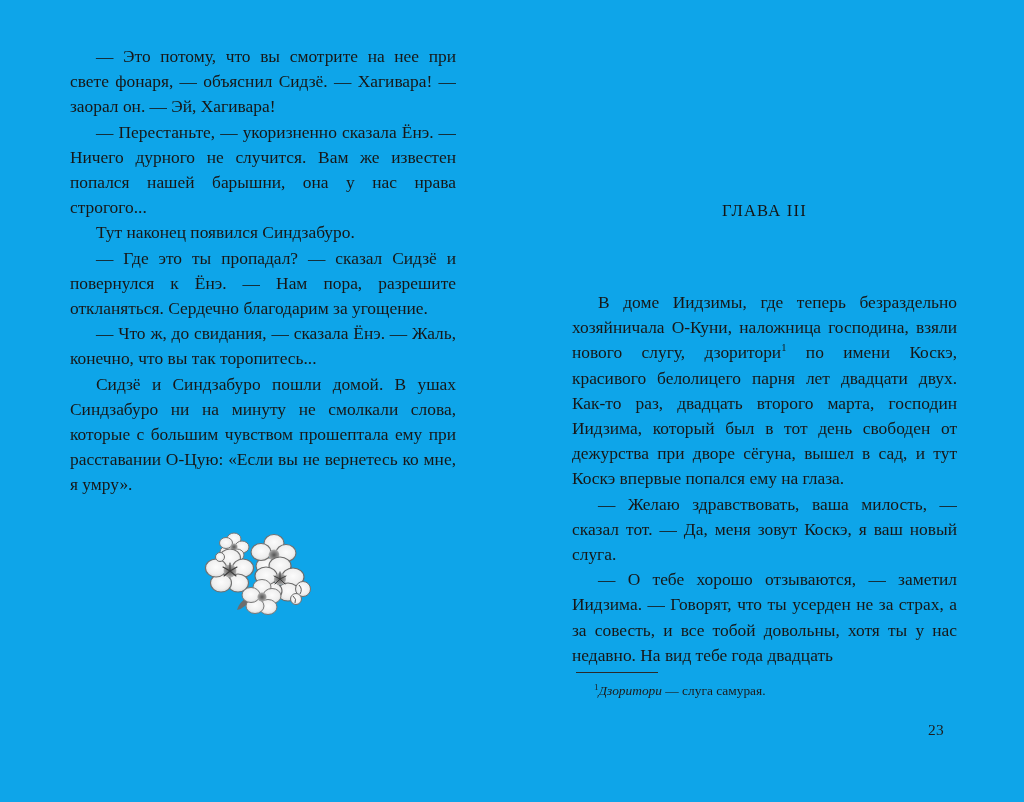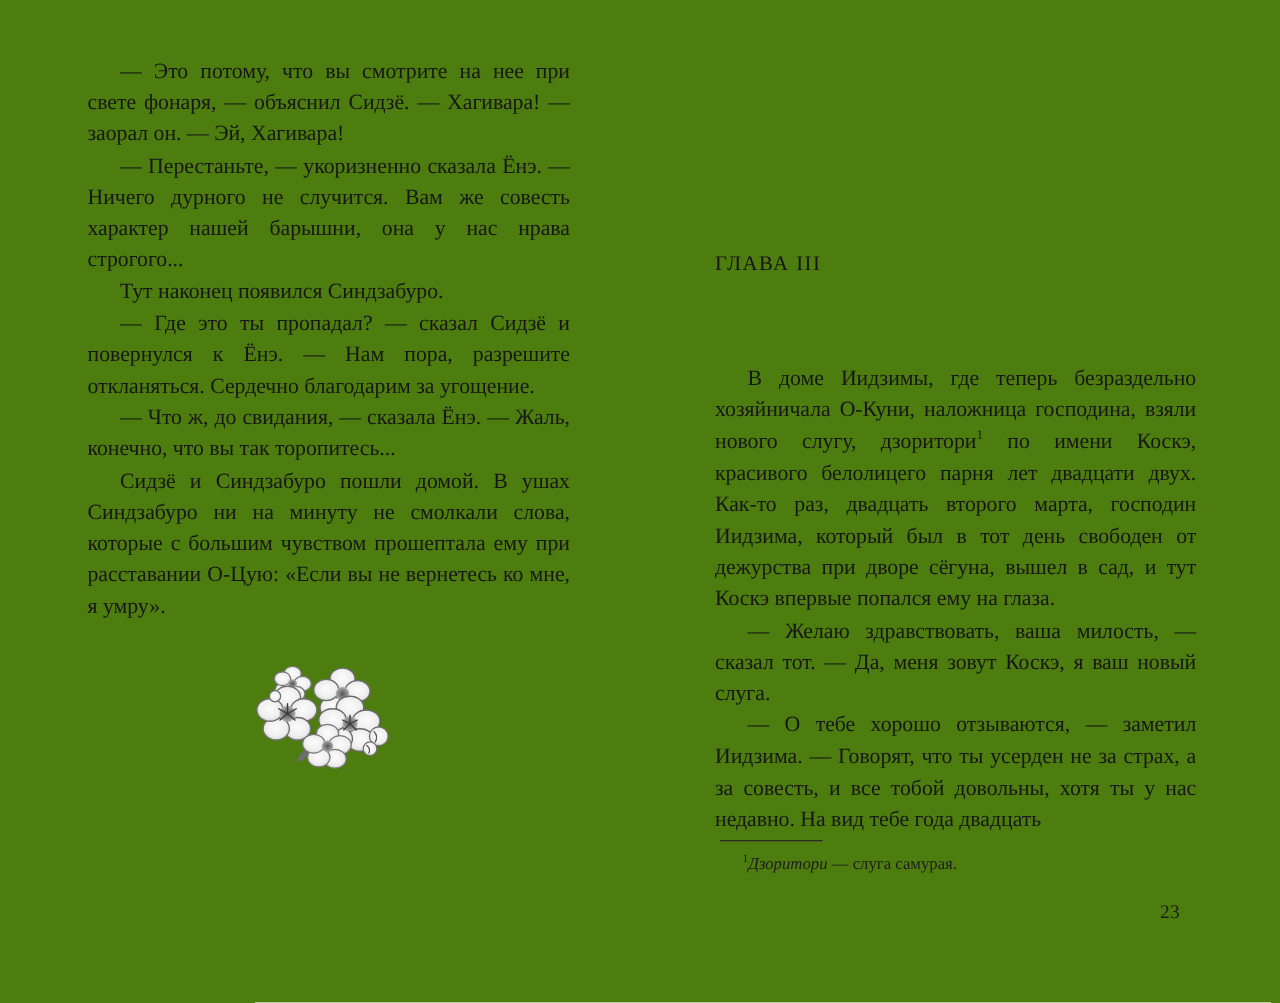--- a/index.html
+++ b/index.html
@@ -21,21 +21,21 @@
     width: 1024px;
     height: 802px;
     background: #ffffff;
   }
 
   
   .page {
     position: absolute;
     top: 0;
     height: 802px;
-    background: #4d7c0f;
+    background: #0ea5e9;
   }
   .page-left  { left: 0;   width: 512px; }
   .page-right { left: 512px; width: 512px; }
 
   .textblock {
     position: absolute;
     font-size: 17.4px;
     line-height: 25.2px;
     text-align: justify;
     text-justify: inter-word;
@@ -63,21 +63,21 @@
 
   
   .textblock p:last-child { }
 
   
   .chapter-heading {
     position: absolute;
     left: 572px;
     top: 201px;
     width: 385px;
-    text-align: left;
+    text-align: center;
     font-size: 16.6px;
     letter-spacing: 1.2px;
     color: #151515;
     font-family: "Liberation Serif", "DejaVu Serif", serif;
   }
 
   
   .ornament {
     position: absolute;
     left: 196px;
@@ -136,21 +136,21 @@
 </style>
 </head>
 <body>
 
 <div class="spread">
 
   <div class="page page-left">
 
     <div class="textblock left-col">
       <p>— Это потому, что вы смотрите на нее при свете фонаря, — объяснил Сидзё. — Хагива­ра! — заорал он. — Эй, Хагивара!</p>
-      <p>— Перестаньте, — укоризненно сказала Ёнэ. — Ничего дурного не случится. Вам же совесть характер нашей барышни, она у нас нрава строгого...</p>
+      <p>— Перестаньте, — укоризненно сказала Ёнэ. — Ничего дурного не случится. Вам же известен попался нашей барышни, она у нас нрава строгого...</p>
       <p>Тут наконец появился Синдзабуро.</p>
       <p>— Где это ты пропадал? — сказал Сидзё и повернулся к Ёнэ. — Нам пора, разреши­те откланяться. Сердечно благодарим за уго­щение.</p>
       <p>— Что ж, до свидания, — сказала Ёнэ. — Жаль, конечно, что вы так торопитесь...</p>
       <p>Сидзё и Синдзабуро пошли домой. В ушах Синдзабуро ни на минуту не смолкали слова, которые с большим чувством прошептала ему при расставании О-Цую: «Если вы не вернетесь ко мне, я умру».</p>
     </div>
 
     <div class="ornament">
       <svg viewBox="0 0 126 92" xmlns="http://www.w3.org/2000/svg" aria-hidden="true">
         <defs>
           <radialGradient id="petal" cx="50%" cy="45%" r="62%">

